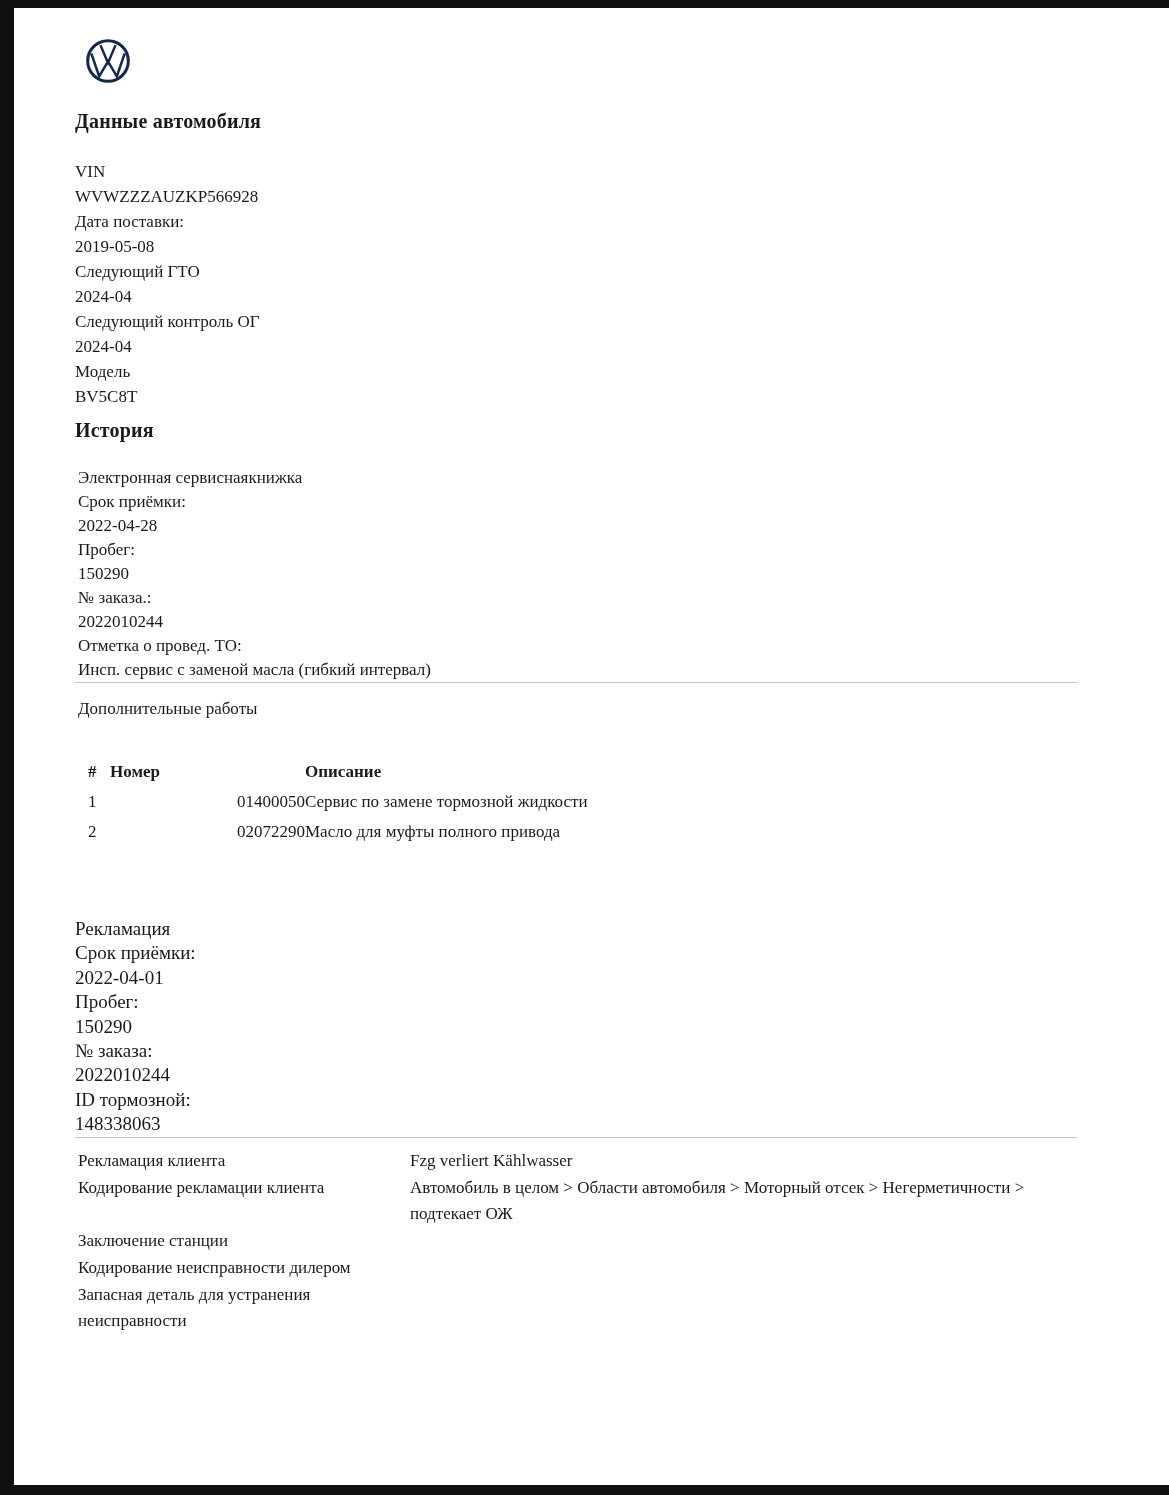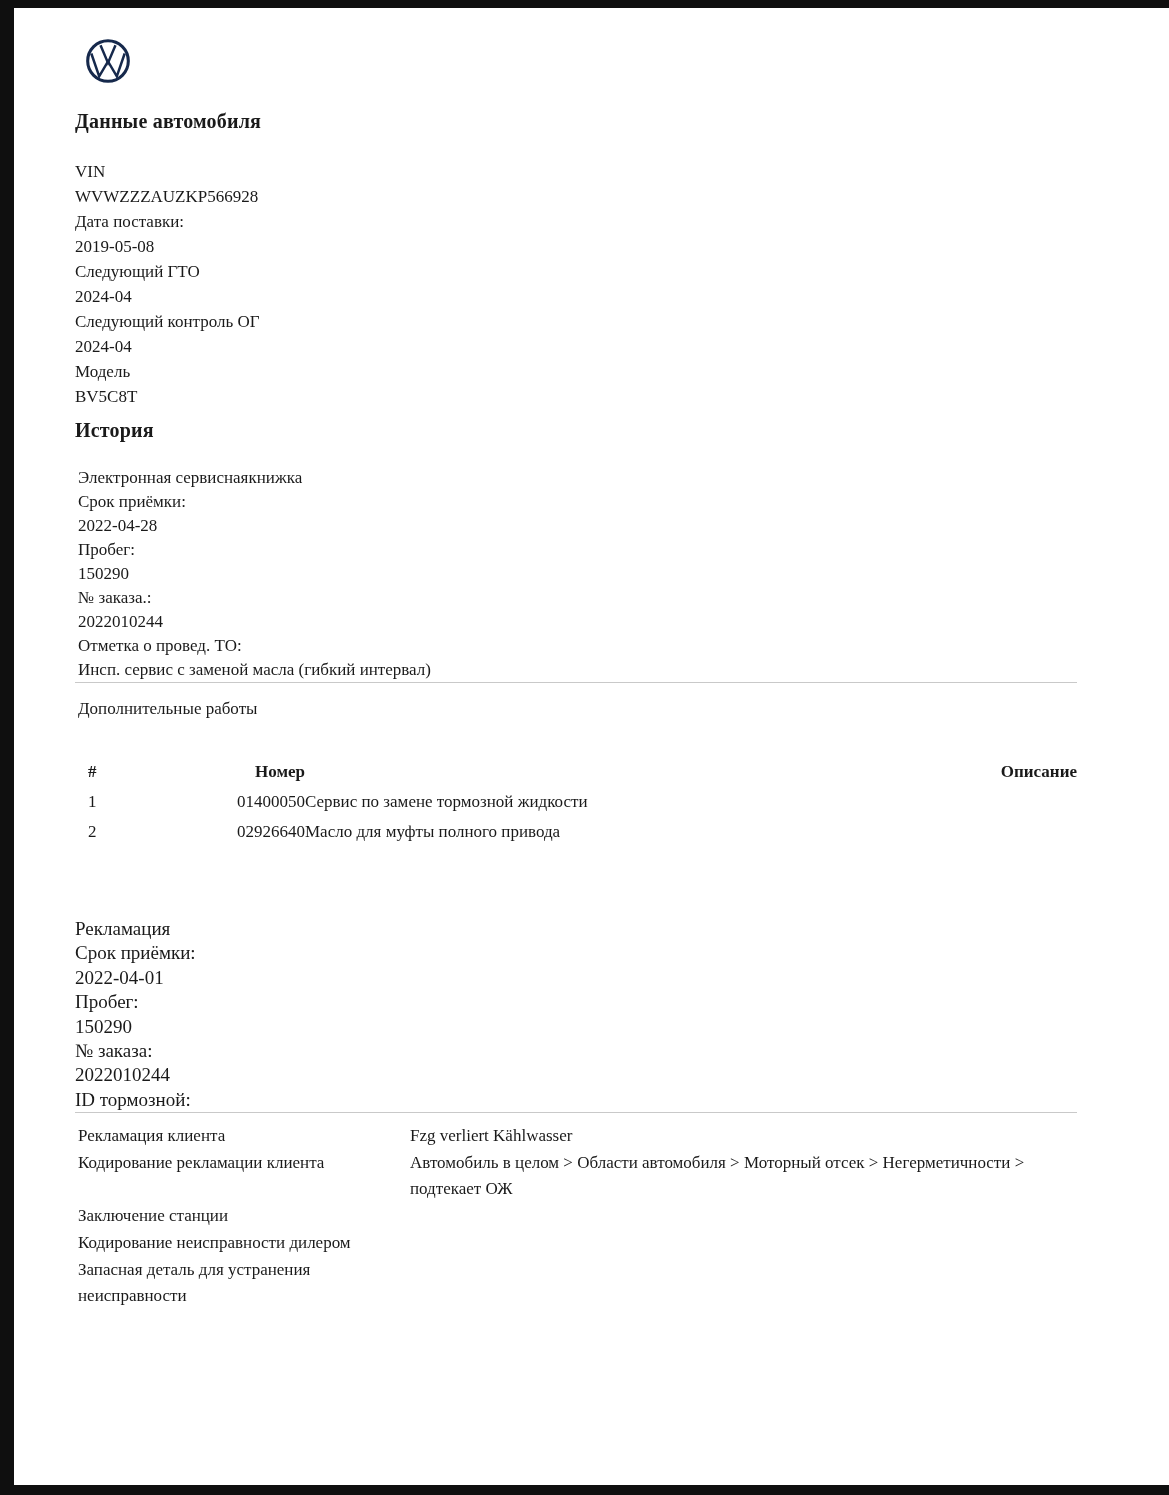--- a/index.html
+++ b/index.html
@@ -51,21 +51,21 @@
 
   .worktable {
     margin-top: 36px;
     margin-left: 13px;
     display: grid;
     grid-template-columns: 22px 195px 1fr;
     font-size: 17px;
     line-height: 30px;
   }
   .worktable .th { font-weight: bold; }
-  .worktable .th.c2, .worktable .th.c3 { text-align: right; }
+  .worktable .th.c2, .worktable .th.c3 { text-align: left; }
   .worktable .td.c2 { padding-left: 0; text-align: right; }
   .worktable .td.c3 { padding-left: 0; }
 
   .claimlist { margin-top: 70px; font-size: 19px; line-height: 24.4px; }
 
   .details {
     margin-top: 10px;
     display: grid;
     grid-template-columns: 335px 1fr;
     row-gap: 1px;
@@ -126,33 +126,34 @@
   <div class="worktable">
     <div class="th c1">#</div>
     <div class="th c2">Номер</div>
     <div class="th c3">Описание</div>
 
     <div class="td c1">1</div>
     <div class="td c2">01400050</div>
     <div class="td c3">Сервис по замене тормозной жидкости</div>
 
     <div class="td c1">2</div>
-    <div class="td c2">02926640</div>
+    <div class="td c2">02072290</div>
     <div class="td c3">Масло для муфты полного привода</div>
   </div>
 
   <div class="claimlist">
     <div class="line">Рекламация</div>
     <div class="line">Срок приёмки:</div>
     <div class="line">2022-04-01</div>
     <div class="line">Пробег:</div>
     <div class="line">150290</div>
     <div class="line">№ заказа:</div>
     <div class="line">2022010244</div>
     <div class="line">ID тормозной:</div>
+    <div class="line">148338063</div>
   </div>
 
   <hr class="rule rule2">
 
   <div class="details">
     <div class="lbl">Рекламация клиента</div>
     <div class="val">Fzg verliert Kählwasser</div>
 
     <div class="lbl">Кодирование рекламации клиента</div>
     <div class="val">Автомобиль в целом &gt; Области автомобиля &gt; Моторный отсек &gt; Негерметичности &gt; подтекает ОЖ</div>

